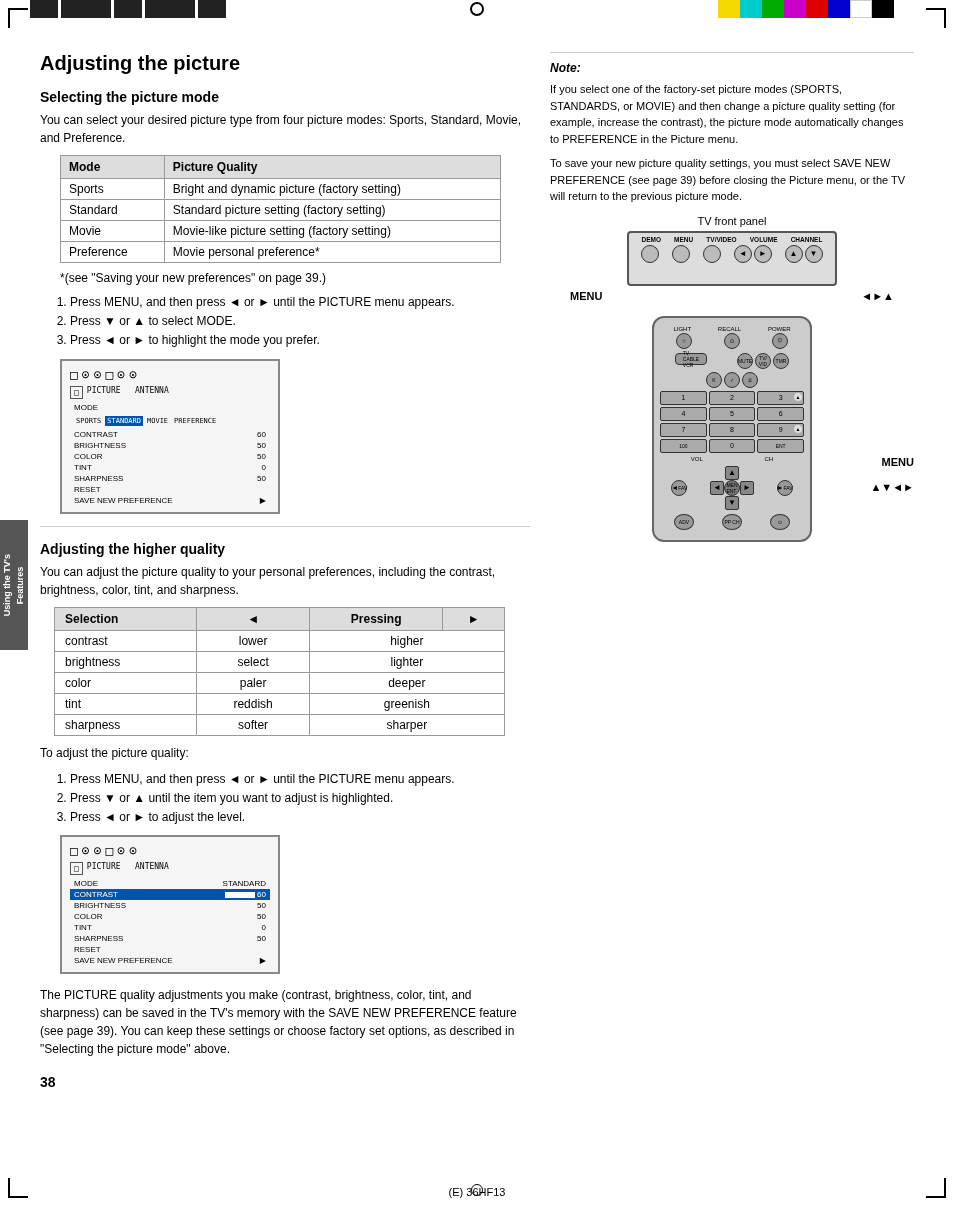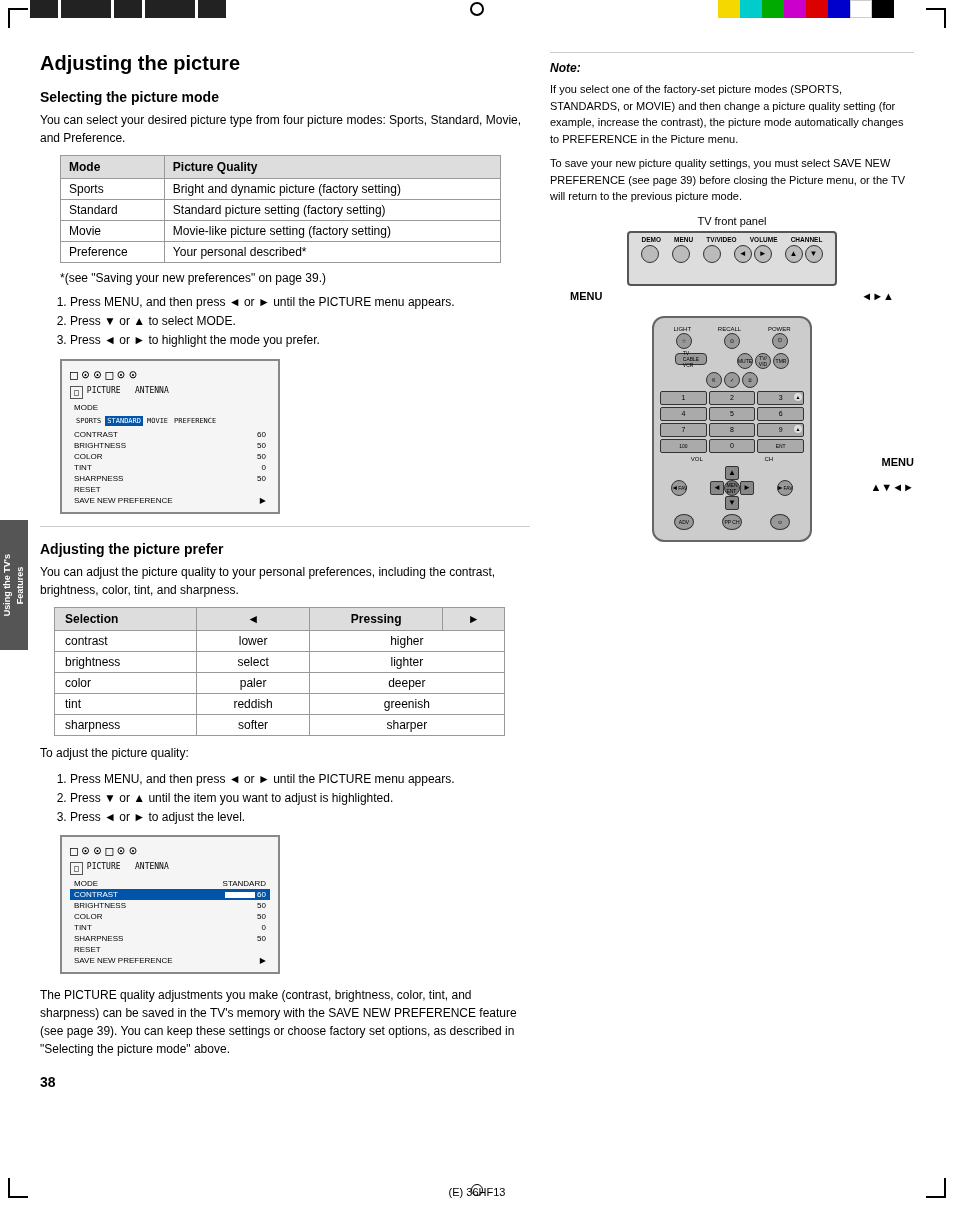--- a/index.html
+++ b/index.html
@@ -407,21 +407,21 @@
           <tr>
             <td>Standard</td>
             <td>Standard picture setting (factory setting)</td>
           </tr>
           <tr>
             <td>Movie</td>
             <td>Movie-like picture setting (factory setting)</td>
           </tr>
           <tr>
             <td>Preference</td>
-            <td>Your personal described*</td>
+            <td>Movie personal preference*</td>
           </tr>
         </tbody>
     </table>
 
     <p class="footnote">*(see "Saving your new preferences" on page 39.)</p>
 
 
     <ol class="step-list" id="section1-steps">
     <li>Press MENU, and then press ◄ or ► until the PICTURE menu appears.</li>
         <li>Press ▼ or ▲ to select MODE.</li>
@@ -470,21 +470,21 @@
         </div>
       <div class="screen-row" style="font-size:8px;">RESET</div>
       <div class="screen-row" style="display:flex; justify-content:space-between; font-size:8px;">
           <span>SAVE NEW PREFERENCE</span>
           <span>▶</span>
         </div>
     </div>
 
     <hr class="section-divider">
 
-    <h2 class="section-title">Adjusting the picture prefer</h2>
+    <h2 class="section-title">Adjusting the higher quality</h2>
 
     <p class="body-text">You can adjust the picture quality to your personal preferences, including the contrast, brightness, color, tint, and sharpness.</p>
 
     <table class="pressing-table">
       <thead>
         <tr>
           <th class="left-th">Selection</th>
           <th>◄</th>
           <th>Pressing</th>
           <th>►</th>

